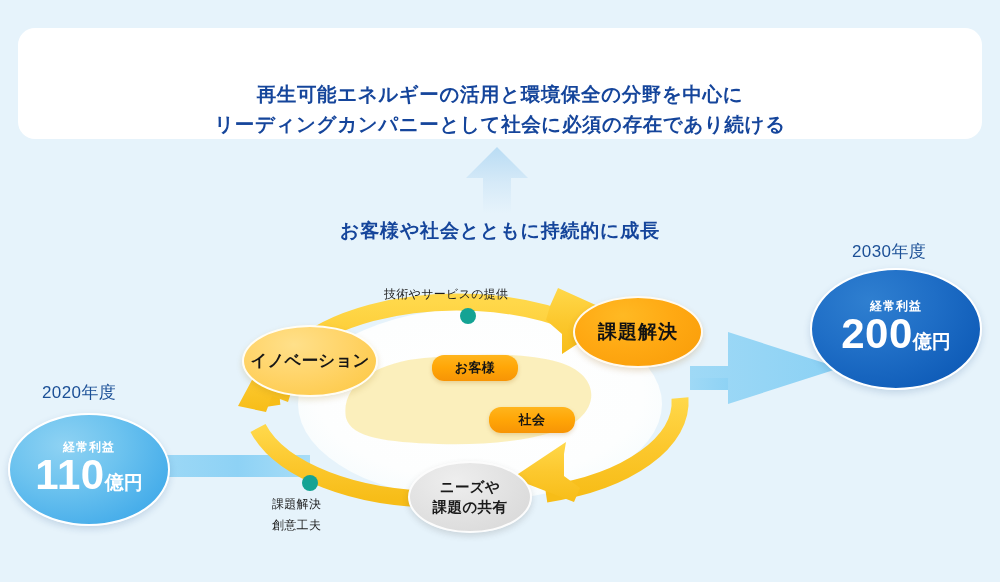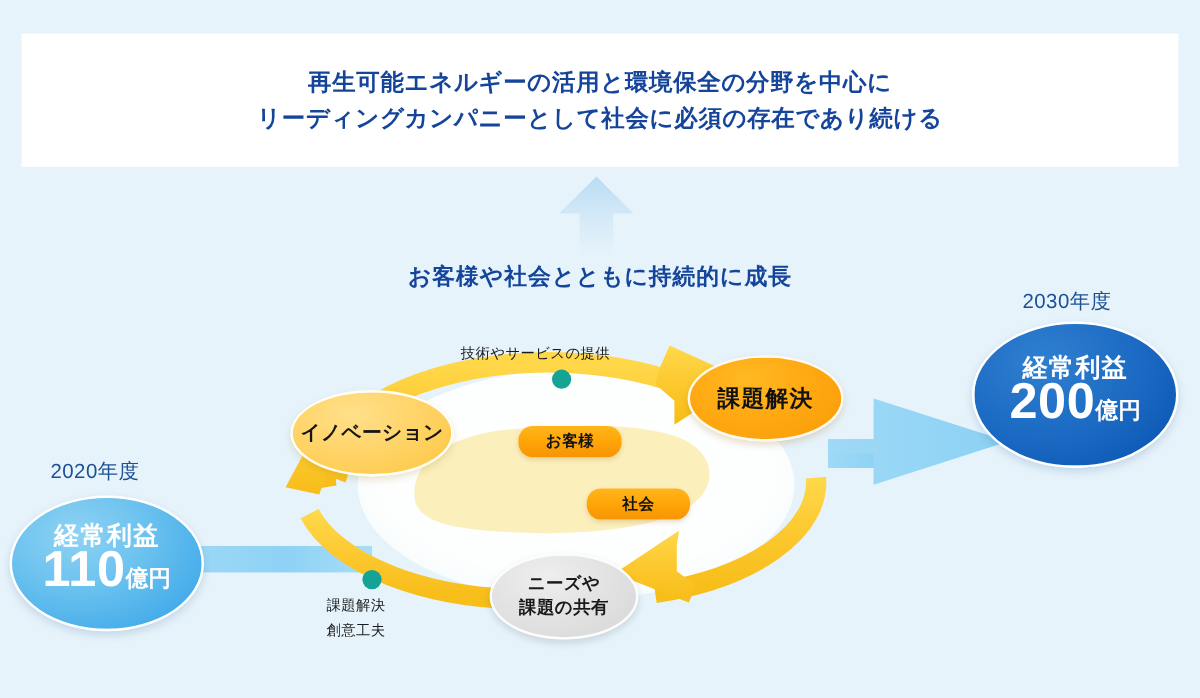--- a/index.html
+++ b/index.html
@@ -26,22 +26,23 @@
   .vision-banner {
     position: absolute;
     left: 18px;
     top: 28px;
     width: 964px;
     height: 111px;
     background: #ffffff;
     display: flex;
     flex-direction: column;
     align-items: center;
-    justify-content: center;
+    justify-content: flex-end;
     box-sizing: border-box;
+    border-radius: 17px;
   }
   .vision-line {
     color: #15459b;
     font-weight: bold;
     font-size: 19.5px;
     line-height: 30px;
     letter-spacing: 0.6px;
     white-space: nowrap;
   }
 
@@ -86,21 +87,21 @@
     display: flex;
     flex-direction: column;
     align-items: center;
     justify-content: center;
     box-shadow: 0 3px 7px rgba(22,70,130,0.17);
     border: 2px solid #ffffff;
     box-sizing: border-box;
   }
   .profit-ellipse .pe-title {
     color: #ffffff;
-    font-size: 21px;
+    font-size: 12px;
     font-weight: bold;
     letter-spacing: 1px;
     line-height: 19px;
   }
   .profit-ellipse .pe-amount {
     color: #ffffff;
     font-weight: bold;
     line-height: 36px;
     white-space: nowrap;
   }

